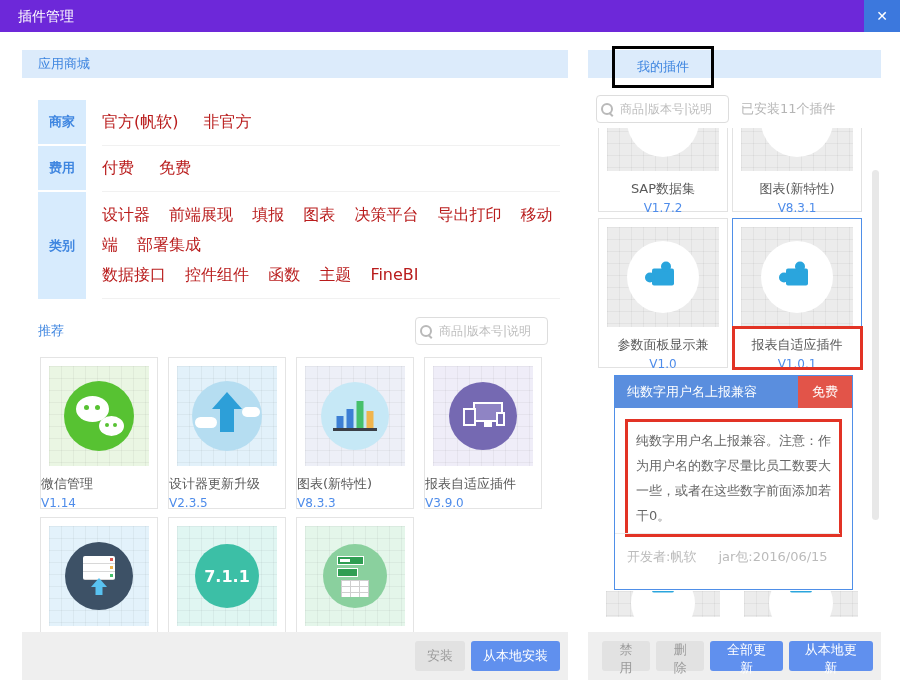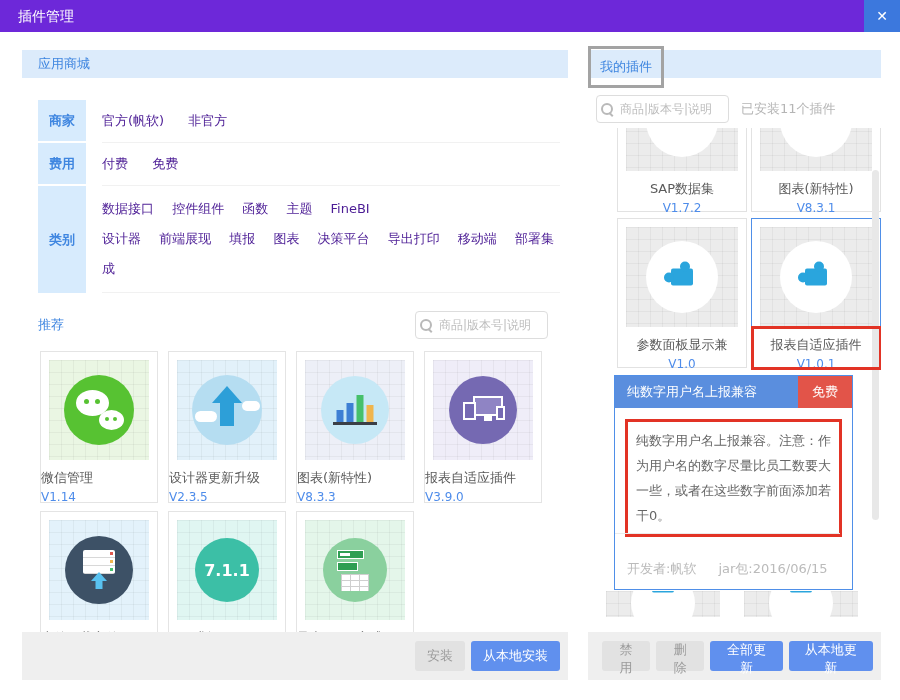--- a/index.html
+++ b/index.html
@@ -17,21 +17,21 @@
   .panel-store { left:22px; width:546px; height:630px; }
   .panel-my { left:588px; width:293px; height:630px; }
   .panel-header { height:28px; background:#dcebfb; color:#3f86e0; font-size:13px; line-height:28px; padding-left:16px; position:relative; }
 
   
   .filters { margin:22px 8px 0 16px; }
   .filter-row { display:flex; }
   .filter-label { width:48px; background:#d7ebfd; color:#3f86e0; font-size:13px;
                   display:flex; align-items:center; justify-content:center; border-bottom:2px solid #fff;font-weight:bold; }
   .filter-row:last-child .filter-label { border-bottom:none; }
-  .filter-body { flex:1; margin-left:16px; border-bottom:1px solid #f1f1f1; padding:12px 0; font-size:13px; color:#4c1d95; }
+  .filter-body { flex:1; margin-left:16px; border-bottom:1px solid #f1f1f1; padding:12px 0; font-size:16px; color:#b91c1c; }
   .filter-body span { margin-right:20px; cursor:pointer; }
   .filter-body.cats { line-height:30px; padding:8px 0; }
   .filter-body.cats span { margin-right:14px; }
 
   
   .recommend-row { margin:18px 20px 0 16px; display:flex; justify-content:space-between; align-items:center; }
   .blue-label { color:#3f86e0; font-size:13px; }
   .searchbox { display:flex; align-items:center; border:1px solid #ddd; border-radius:4px; height:28px; padding:0 4px; background:#fff; }
   .searchbox input { border:none; outline:none; width:104px; font-size:12px; color:#666; margin-left:6px;
                      font-family:"DejaVu Sans","Liberation Sans",sans-serif; background:transparent; }
@@ -117,46 +117,46 @@
   .panel-footer { position:absolute; bottom:0; left:0; right:0; height:48px; background:#efefef;
                   display:flex; align-items:center; padding:0 8px; }
   .panel-footer.right-align { justify-content:flex-end; }
   .btn { height:30px; padding:0 12px; font-size:13px; border:none; border-radius:3px; margin-left:6px; cursor:pointer;
          font-family:"DejaVu Sans","Liberation Sans",sans-serif; }
   .btn-disabled { background:#e2e2e2; color:#9b9b9b; }
   .btn-primary { background:#6090ee; color:#fff; }
   .spacer { margin-left:auto; }
 
   
-  .header-annotation { position:absolute; left:0; top:-4px; border:3px solid #a3a3a3; padding:4px 9px;
+  .header-annotation { position:absolute; left:24px; top:-4px; border:3px solid #000000; padding:4px 22px;
                        color:#3f86e0; font-size:13px; background:transparent; z-index:5; }
   .search-row { margin:17px 0 0 8px; display:flex; align-items:center; }
   .installed-count { font-size:13px; color:#b5b5b5; margin-left:12px; }
   .mycards { position:absolute; top:78px; left:0; right:0; height:489px; overflow:hidden; }
-  .myrow { display:flex; gap:4px; padding-left:10px;justify-content:flex-end; }
+  .myrow { display:flex; gap:4px; padding-left:10px; }
   .mycard { width:130px; height:150px; border:1px solid #e2e2e2; background:#fff; text-align:center; position:relative; cursor:pointer; }
   .mycard .img-area { width:112px; height:100px; }
   .mycard.selected { border-color:#4f8fe8; }
   .row-partial-top { margin-top:-66px; }
   .row-full { margin-top:6px; }
   .name-annotation { position:absolute; left:-1px; right:-2px; bottom:-3px; height:44px; border:3px solid #e23325; z-index:4; }
   .scrollthumb { position:absolute; right:2px; top:42px; width:7px; height:350px; background:#e8e8e8; border-radius:4px; cursor:pointer; }
 
   
   .popup { position:absolute; left:26px; top:247px; width:239px; height:215px; background:#fff;
            border:1px solid #4f8fe8; z-index:6; }
   .popup-header { height:32px; background:#5a8ede; position:relative; }
   .popup-title { color:#fff; font-size:13px; line-height:32px; padding-left:12px; }
   .price-badge { position:absolute; right:0; top:0; width:54px; height:32px; background:#e25449; color:#fff;
                  font-size:13px; text-align:center; line-height:32px; border:none; cursor:pointer;
                  font-family:"DejaVu Sans","Liberation Sans",sans-serif; }
   .desc-annotation { margin:11px 10px 0 10px; border:3px solid #e23325; padding:6px 8px; font-size:13px;
                      color:#666; line-height:25px; }
   .popup-meta { position:absolute; bottom:0; left:0; right:12px; height:56px; border-top:1px solid #ebebeb;
-                display:flex; gap:22px; padding:14px 12px 0 12px; font-size:13px; color:#bbb;align-items:center; }
+                display:flex; gap:22px; padding:14px 12px 0 12px; font-size:13px; color:#bbb; }
 
   
   .partial-strip { position:absolute; top:463px; width:114px; height:26px; overflow:hidden; background-color:#ececec;
                    background-image:linear-gradient(rgba(0,0,0,.045) 1px, transparent 1px),
                                     linear-gradient(90deg, rgba(0,0,0,.045) 1px, transparent 1px);
                    background-size:12px 12px; }
   .partial-strip .pcircle { position:absolute; left:50%; top:-20px; transform:translateX(-50%); width:64px; height:64px;
                             border-radius:50%; background:#fff; }
   .partial-strip .puzzle { top:13px; }
 </style>
@@ -185,35 +185,35 @@
         <div class="filter-label">费用</div>
         <div class="filter-body">
           <span>付费</span>
           <span>免费</span>
         </div>
       </div>
       <div class="filter-row">
         <div class="filter-label">类别</div>
         <div class="filter-body cats">
           <div>
-            <span>数据接口</span>
-            <span>控件组件</span>
-            <span>函数</span>
-            <span>主题</span>
-            <span>FineBI</span>
-          </div>
-          <div>
             <span>设计器</span>
             <span>前端展现</span>
             <span>填报</span>
             <span>图表</span>
             <span>决策平台</span>
             <span>导出打印</span>
             <span>移动端</span>
             <span>部署集成</span>
+          </div>
+          <div>
+            <span>数据接口</span>
+            <span>控件组件</span>
+            <span>函数</span>
+            <span>主题</span>
+            <span>FineBI</span>
           </div>
         </div>
       </div>
     </div>
 
     <div class="recommend-row">
       <span class="blue-label">推荐</span>
       <div class="searchbox">
         <span class="mag"></span>
         <input type="text" placeholder="商品|版本号|说明" style="">

